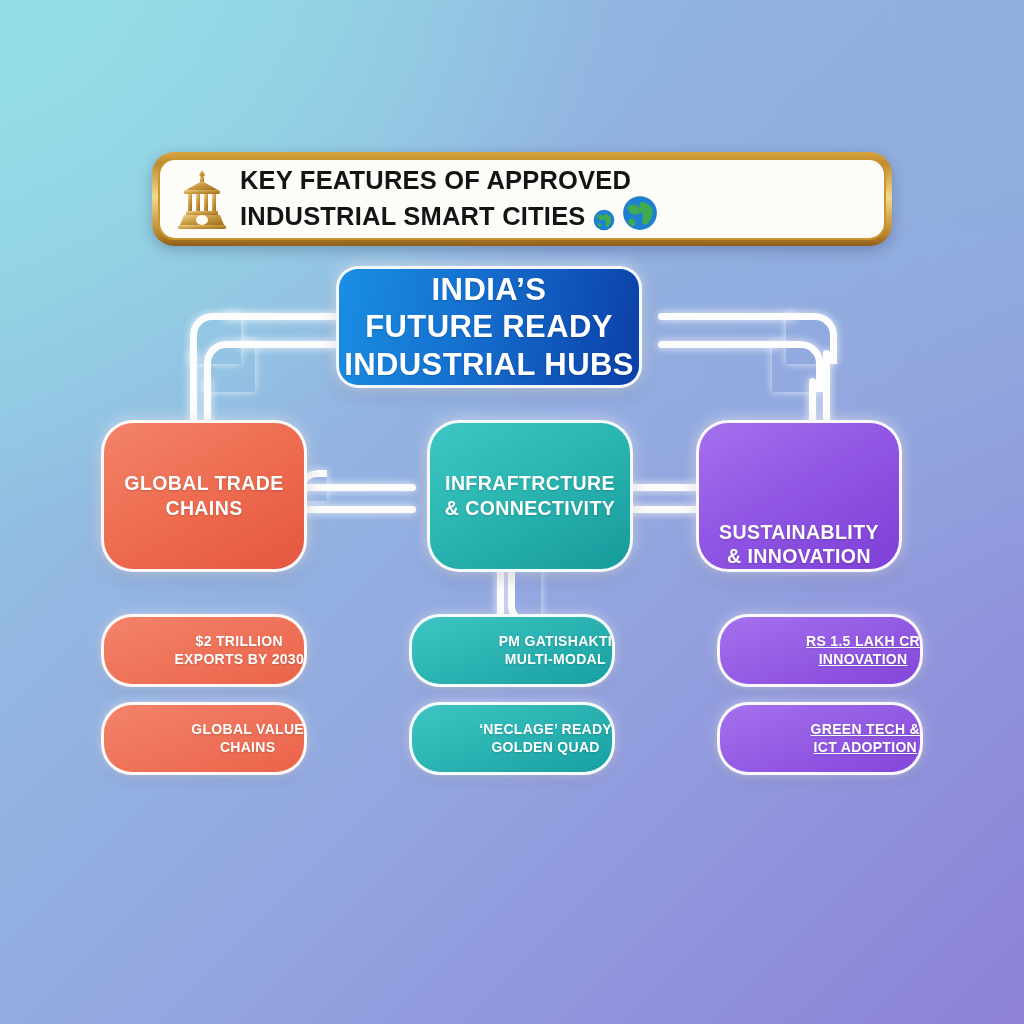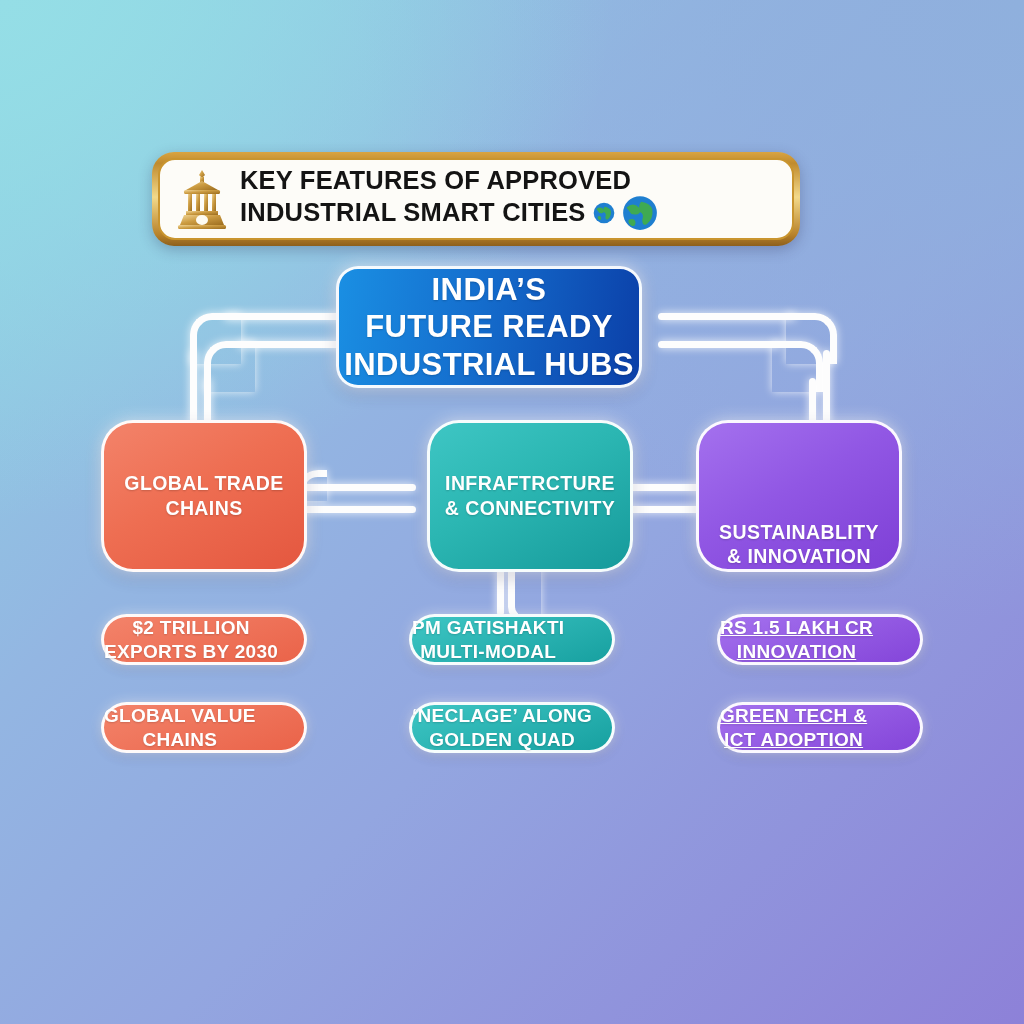--- a/index.html
+++ b/index.html
@@ -11,42 +11,42 @@
   #stage{
     position:relative;width:1024px;height:1024px;
     background:
       radial-gradient(130% 110% at 0% 0%, #95dee6 0%, rgba(149,222,230,0) 46%),
       radial-gradient(120% 110% at 100% 0%, #8fb0dd 0%, rgba(143,176,221,0) 55%),
       linear-gradient(135deg, #8ed7e3 0%, #93b6e2 34%, #93a6e0 58%, #8d81d8 100%);
   }
 
   
   #banner{
-    position:absolute;left:152px;top:152px;width:648px;height:94px;
+    position:absolute;left:152px;top:152px;width:740px;height:94px;
     border-radius:22px;
     background:linear-gradient(180deg,#d9a441 0%,#c08b2e 12%,#f3d98a 48%,#b8822a 88%,#8d5f1c 100%);
     padding:6px;box-sizing:border-box;
     box-shadow:0 4px 14px rgba(40,40,80,.28);
   }
   #banner-inner{
     width:100%;height:100%;box-sizing:border-box;
     border-radius:17px;background:#fdfcf8;
     border:2px solid #c9952f;
     display:flex;align-items:center;gap:12px;padding:0 16px;
   }
   .monument{flex:0 0 auto;width:52px;height:62px;}
   #banner-text{
     flex:1 1 auto;
     font-weight:bold;
     font-size:25.5px;line-height:1.07;
     letter-spacing:.2px;
     color:#141414;
     text-align:left;
   }
-  #banner-text .l2{display:flex;align-items:center;gap:7px;}
+  #banner-text .l2{display:flex;align-items:flex-end;gap:7px;}
   .globe-sm{width:22px;height:22px;flex:0 0 auto;}
   .globe-lg{width:36px;height:36px;flex:0 0 auto;}
 
   
   .pipe{position:absolute;background:#fdfdfd;border-radius:7px;
         box-shadow:0 0 9px rgba(255,255,255,.88);}
   .elbow{position:absolute;border:7px solid #fdfdfd;background:transparent;
          box-shadow:0 0 9px rgba(255,255,255,.75);}
 
   
@@ -65,24 +65,24 @@
   }
   .mid{width:206px;height:152px;border-radius:32px;font-size:19.5px;line-height:1.26;top:420px;}
   #mid-trade{left:101px;width:206px;
     background:linear-gradient(150deg,#f3836a 0%,#ee6e52 45%,#e4573f 100%);}
   #mid-infra{left:409px;
     background:linear-gradient(150deg,#3ec6c4 0%,#2bb6b2 45%,#169a9b 100%);margin-left:18px;}
   #mid-sust{left:696px;
     background:linear-gradient(150deg,#a471ee 0%,#9157e4 45%,#7e3fd6 100%);align-items:flex-end;}
 
   .pill{
-    position:absolute;box-sizing:border-box;width:206px;height:51px;
+    position:absolute;box-sizing:border-box;width:206px;height:73px;
     border-radius:31px;
-    display:flex;align-items:center;justify-content:flex-start;text-align:center;
-    color:#fff;font-weight:bold;font-size:19px;line-height:1.22;letter-spacing:.3px;
+    display:flex;align-items:center;justify-content:flex-end;text-align:center;
+    color:#fff;font-weight:bold;font-size:14px;line-height:1.22;letter-spacing:.3px;
     border:3px solid rgba(255,255,255,.96);
     box-shadow:0 0 12px rgba(255,255,255,.5), 0 4px 11px rgba(40,40,80,.2);
     text-shadow:0 1px 2px rgba(0,0,0,.16);
   }
   .p-orange{background:linear-gradient(160deg,#f3836a 0%,#ea6349 100%);}
   .p-teal{background:linear-gradient(160deg,#3ec6c4 0%,#17a0a0 100%);}
   .p-purple{background:linear-gradient(160deg,#a471ee 0%,#8445d9 100%);text-decoration:underline;}
   .r1{top:614px;} .r2{top:702px;}
   .c1{left:101px;} .c2{left:409px;} .c3{left:717px;}
 </style>
@@ -205,21 +205,21 @@
   </div>
 
   <div class="pill p-teal r1 c2">
     <div>
       <div>PM GATISHAKTI</div>
       <div>MULTI-MODAL</div>
     </div>
   </div>
   <div class="pill p-teal r2 c2">
     <div>
-      <div>‘NECLAGE’ ALONG</div>
+      <div>‘NECLAGE’ READY</div>
       <div>GOLDEN QUAD</div>
     </div>
   </div>
 
   <div class="pill p-purple r1 c3">
     <div>
       <div>RS 1.5 LAKH CR</div>
       <div>INNOVATION</div>
     </div>
   </div>

